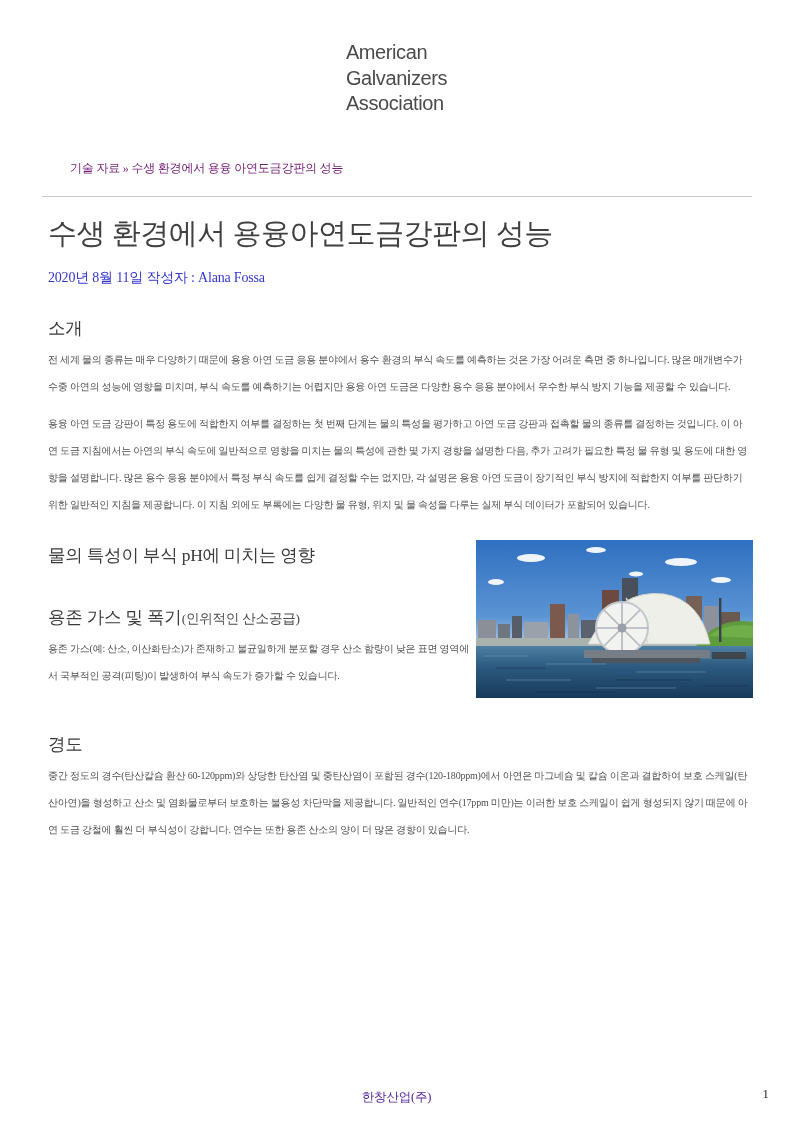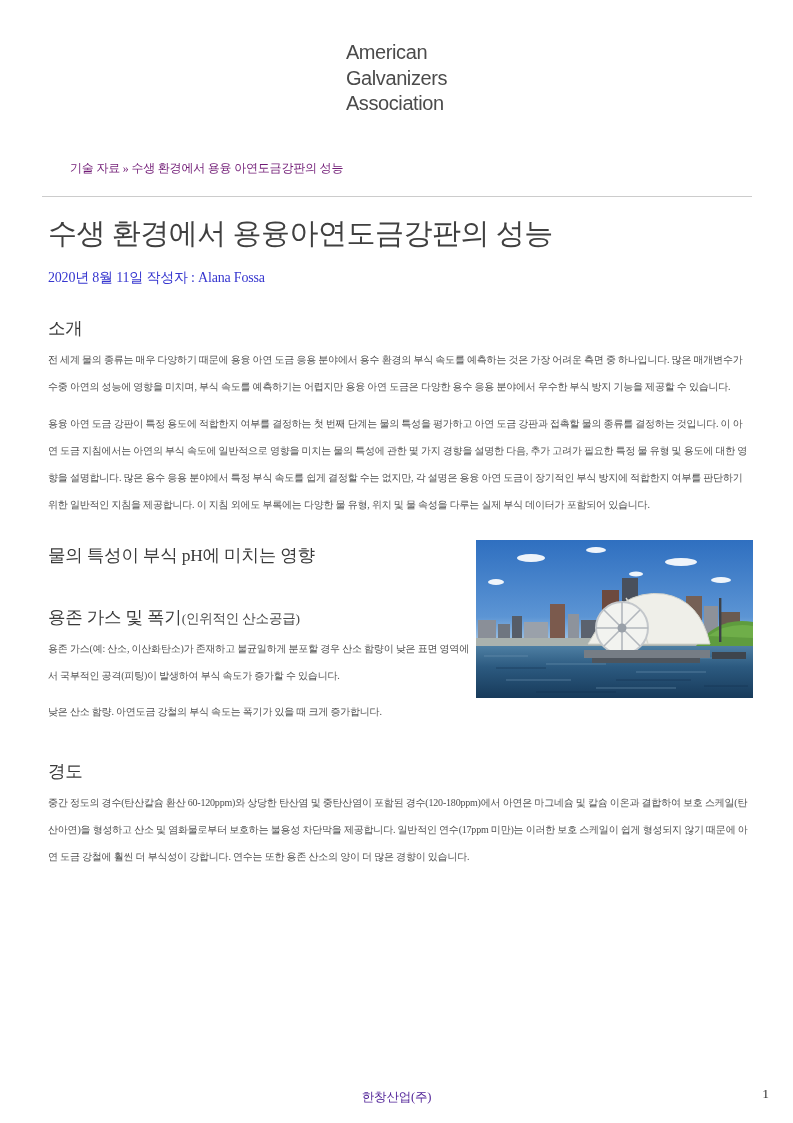--- a/index.html
+++ b/index.html
@@ -239,21 +239,20 @@
           </g>
           <circle cx="146" cy="88" r="4.5" fill="#99a0a8"></circle>
 
           <rect x="108" y="110" width="126" height="8" fill="#767d85"></rect>
           <rect x="116" y="118" width="108" height="5" fill="#4e555d"></rect>
           <rect x="236" y="112" width="34" height="7" fill="#3e454d"></rect>
         </svg>
       </div>
     </div>
 
-    <p class="body wide-line">낮은 산소 함량. 아연도금 강철의 부식 속도는 폭기가 있을 때 크게 증가합니다.</p>
 
     <section class="sec-hardness">
       <h2 class="sec">경도</h2>
       <p class="body">중간 정도의 경수(탄산칼슘 환산 60-120ppm)와 상당한 탄산염 및 중탄산염이 포함된 경수(120-180ppm)에서 아연은 마그네슘 및 칼슘 이온과 결합하여 보호 스케일(탄산아연)을 형성하고 산소 및 염화물로부터 보호하는 불용성 차단막을 제공합니다. 일반적인 연수(17ppm 미만)는 이러한 보호 스케일이 쉽게 형성되지 않기 때문에 아연 도금 강철에 훨씬 더 부식성이 강합니다. 연수는 또한 용존 산소의 양이 더 많은 경향이 있습니다.</p>
     </section>
   </div>
 
   <div class="footer-company">한창산업(주)</div>
   <div class="footer-page">1</div>
 

